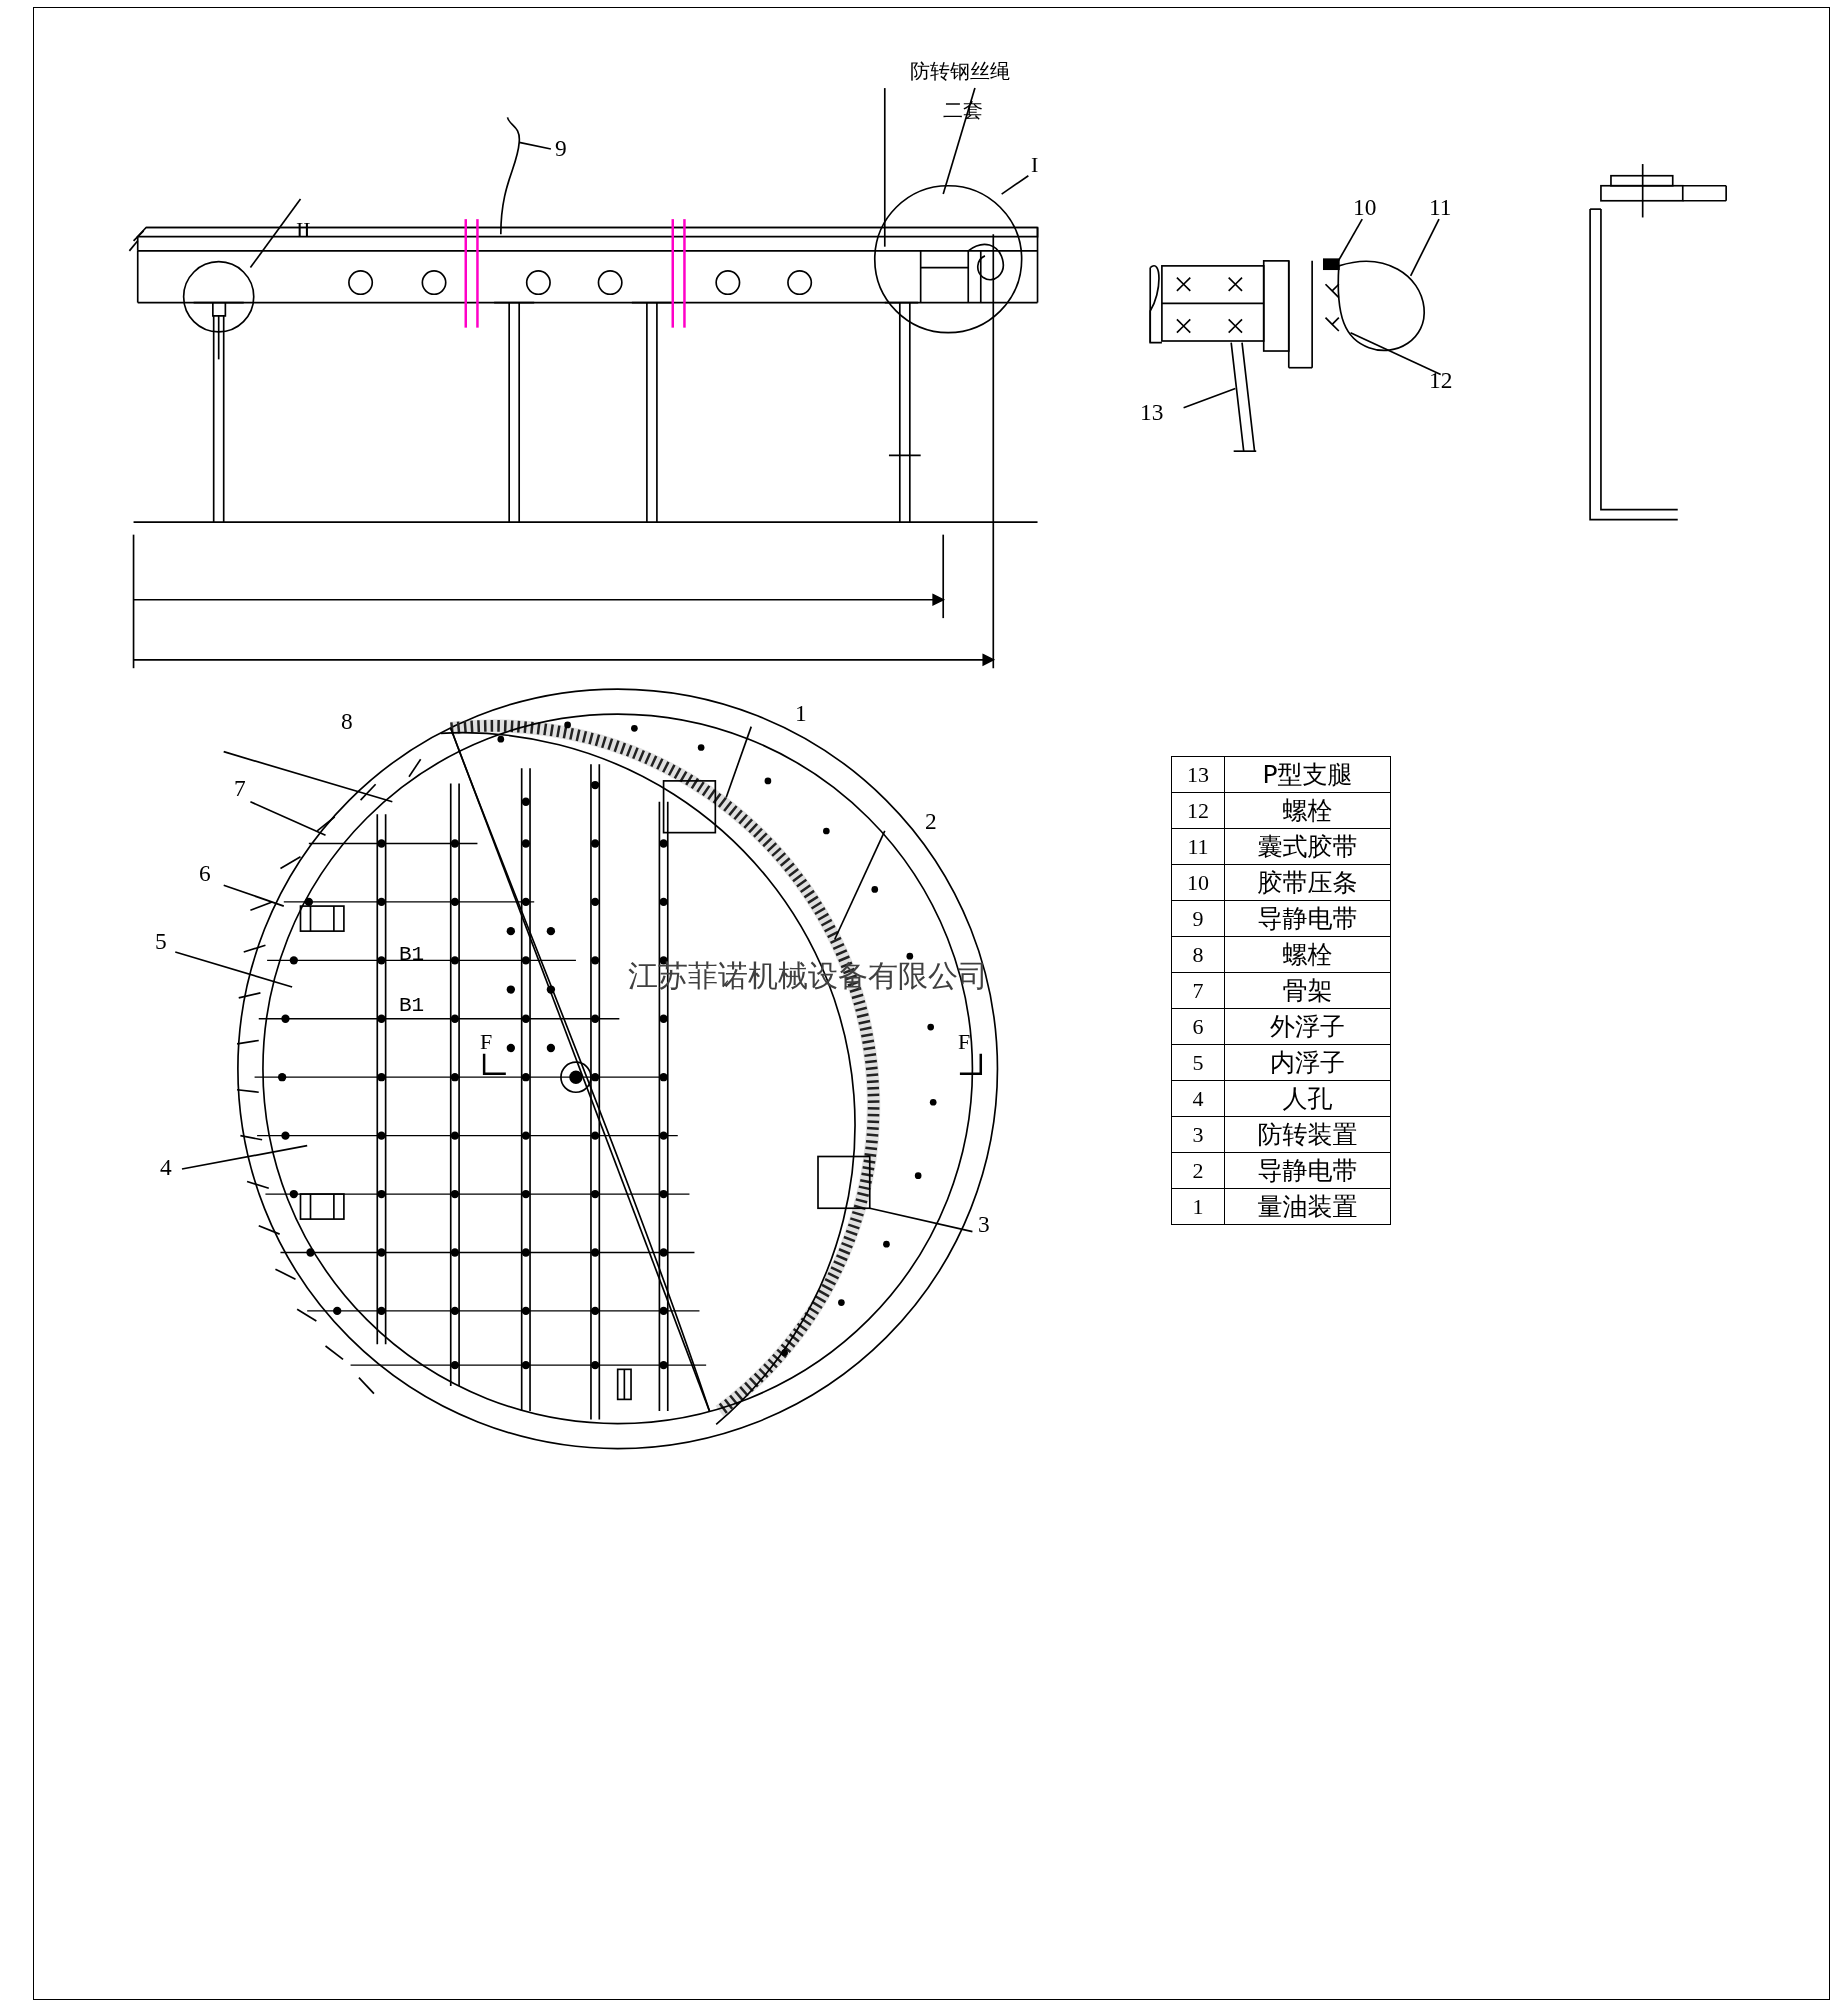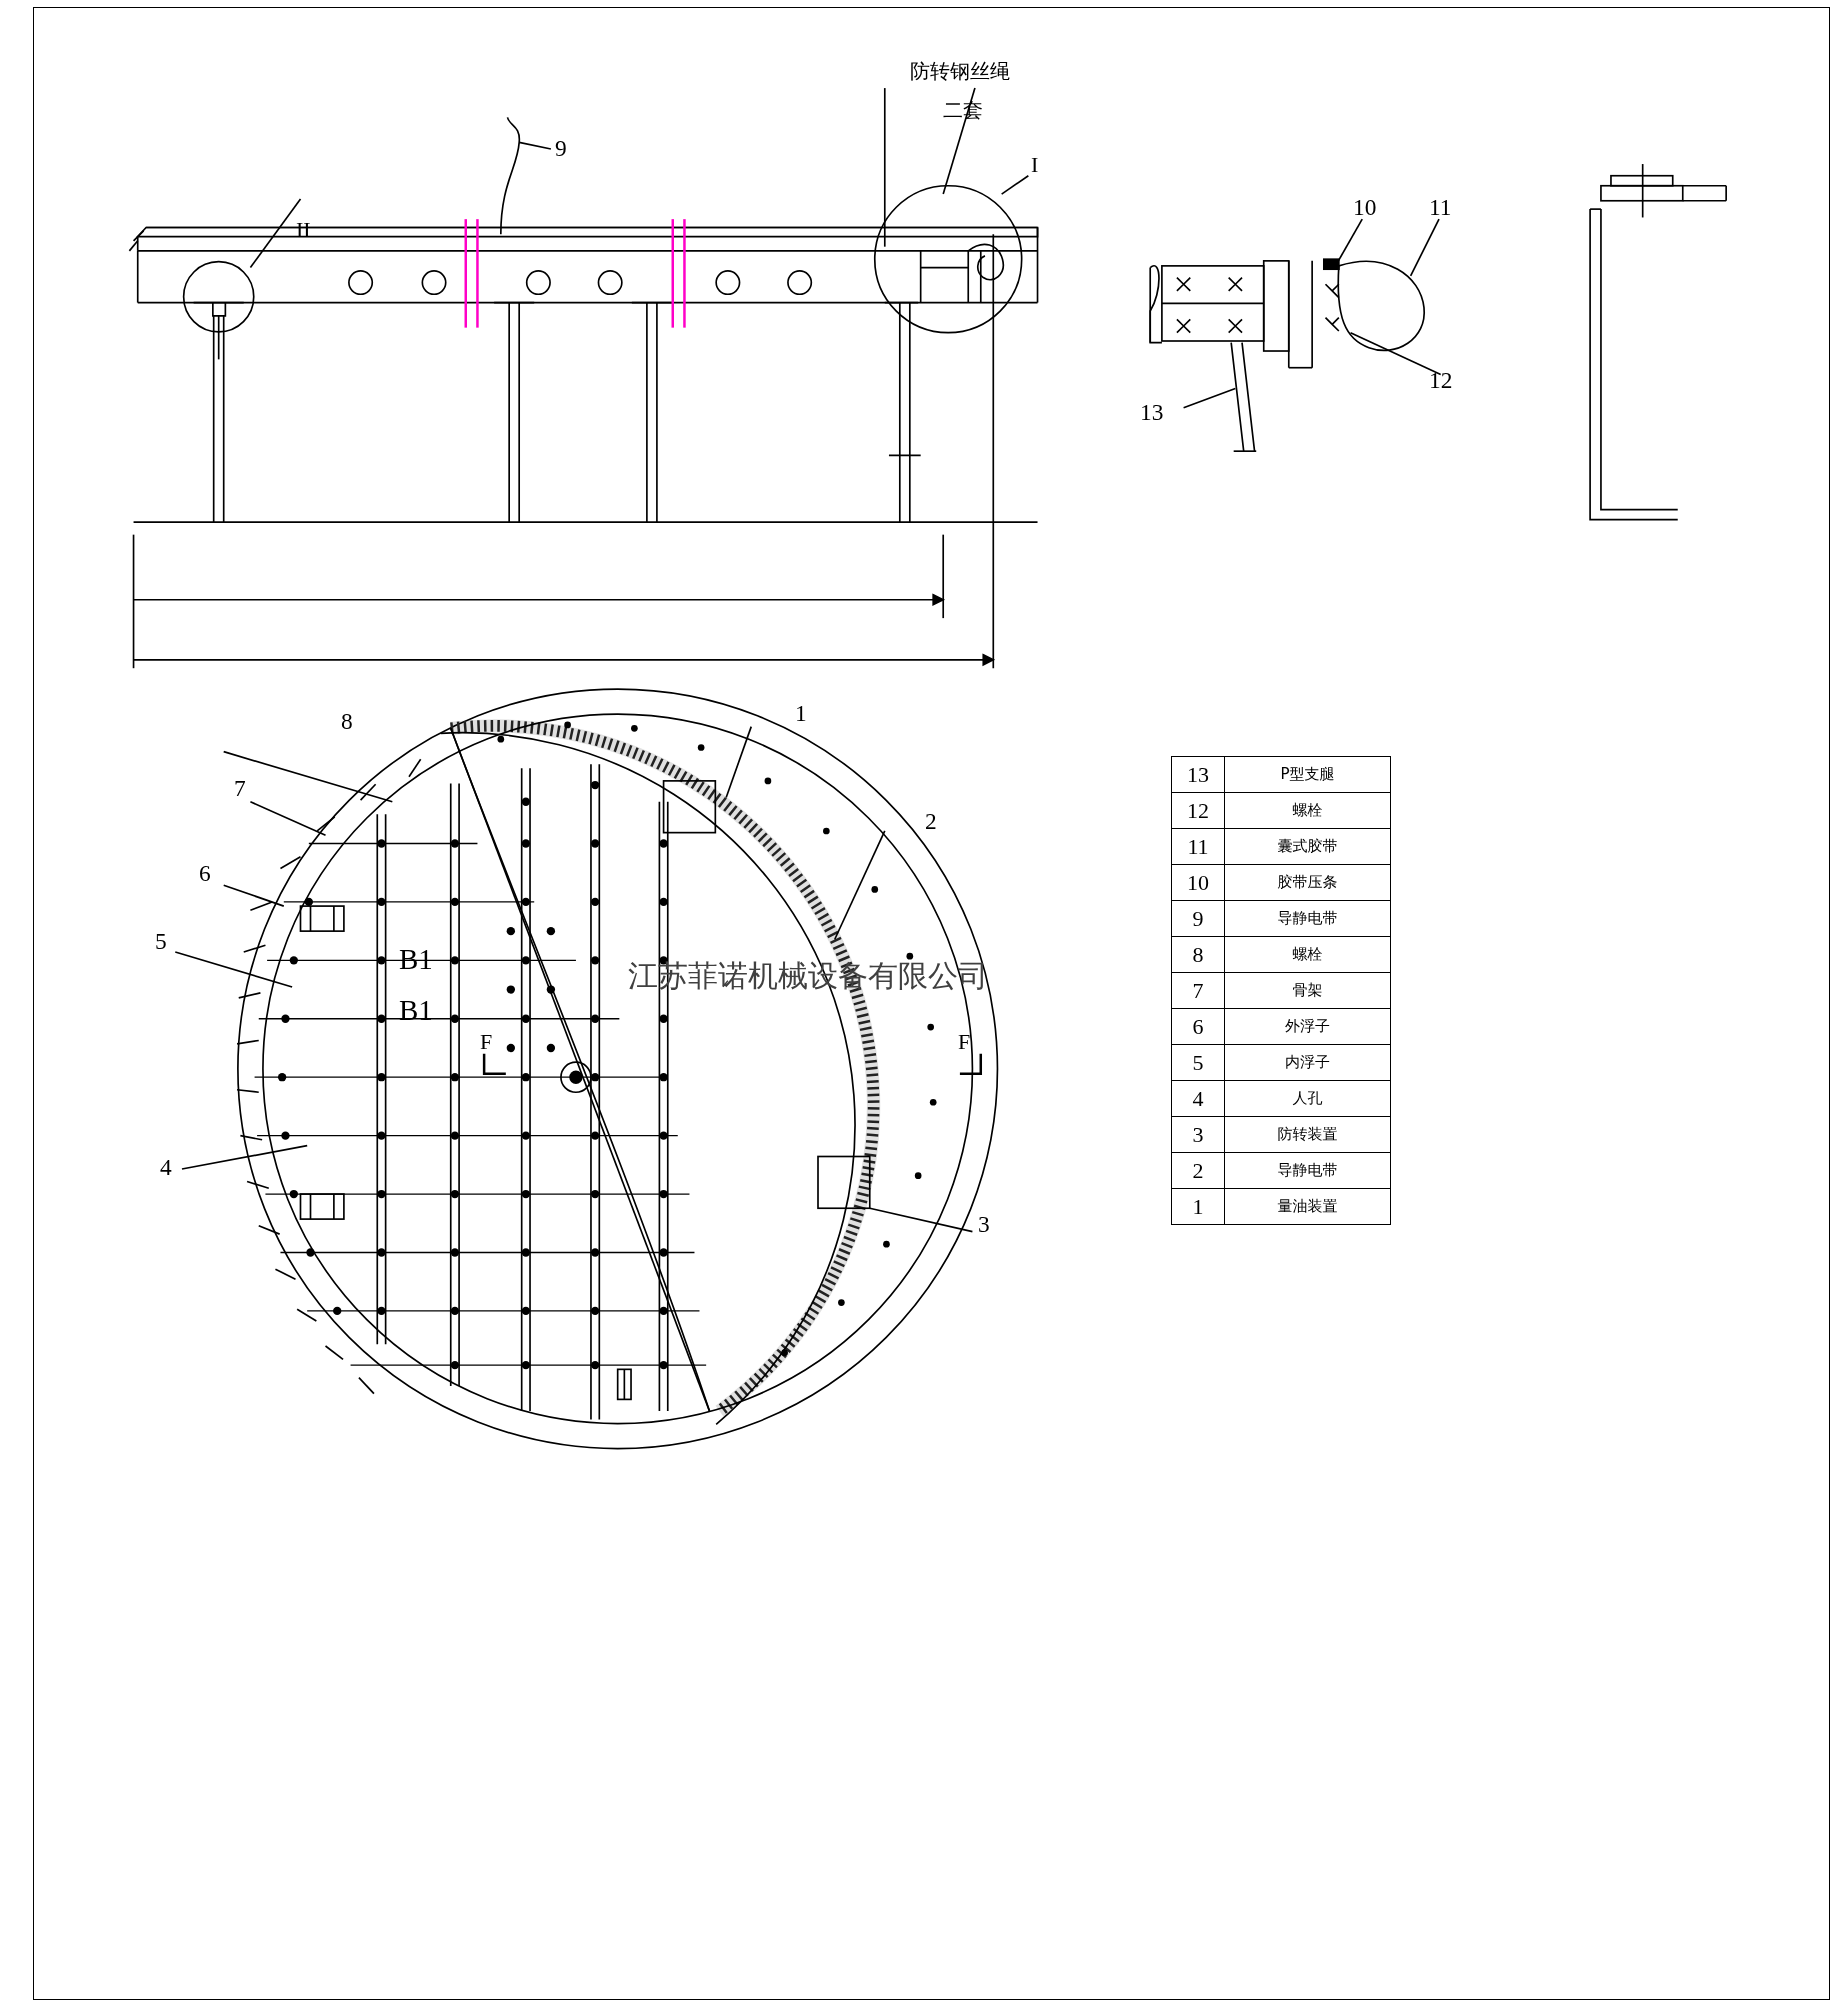--- a/index.html
+++ b/index.html
@@ -21,25 +21,25 @@
   .watermark{
     position:absolute;font-family:"DejaVu Sans", sans-serif;
     font-size:30px;color:#404040;white-space:nowrap;
   }
   
   .parts-table{
     position:absolute;left:1171px;top:756px;border-collapse:collapse;
   }
   .parts-table td{
     border:1.7px solid #000;height:35px;text-align:center;
-    font-family:"DejaVu Sans", sans-serif;font-size:15px;padding:0;
+    font-family:"DejaVu Sans", sans-serif;font-size:25px;padding:0;
   }
   .parts-table td.idx{width:52px;font-family:"Liberation Serif", serif;font-size:22px;}
   .parts-table td.nm{width:165px;}
-  .bl{position:absolute;font-family:Liberation Serif, serif;font-size:29px;}
+  .bl{position:absolute;font-family:Liberation Mono, monospace;font-size:21px;}
   .fmark{position:absolute;font-family:"Liberation Serif", serif;font-size:22px;}
 </style>
 </head>
 <body>
 
 <div class="sheet">
 
   <div class="border-frame"></div>
 
   <svg viewBox="0 0 2202 2407">

